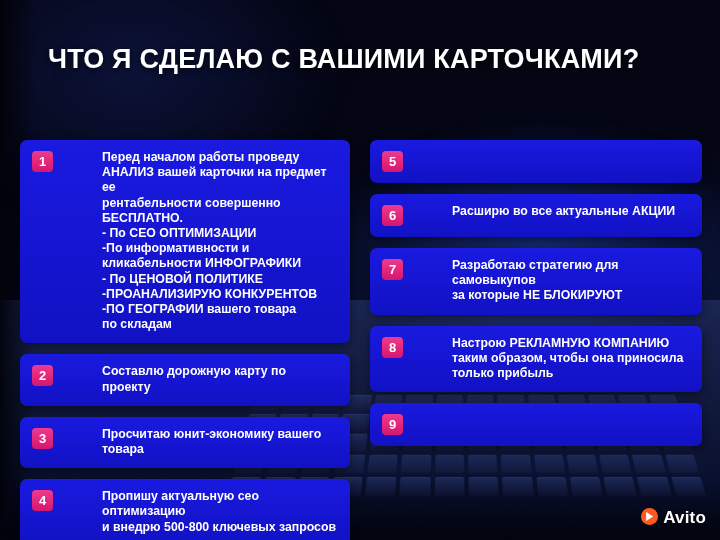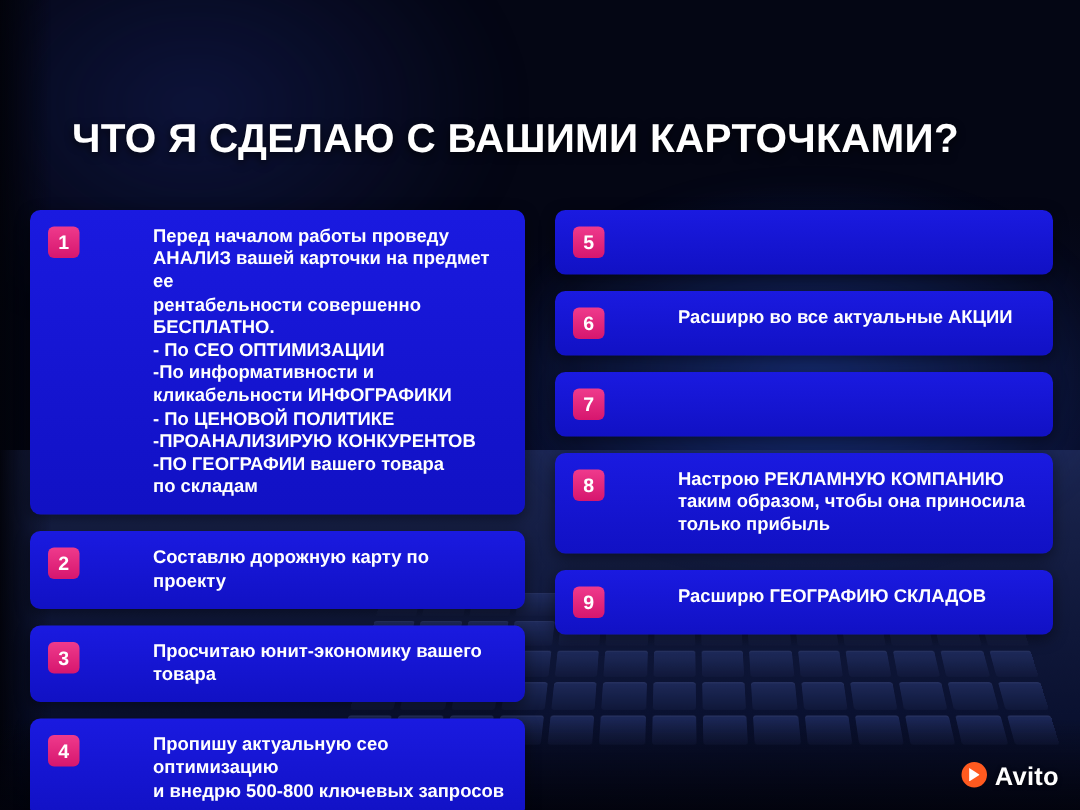--- a/index.html
+++ b/index.html
@@ -84,21 +84,21 @@
     background: linear-gradient(0deg, rgba(2,3,12,.9), rgba(2,3,12,0));
   }
 
   
   .header {
     position: absolute;
     left: 0; top: 44px;
     width: 690px;
     height: 64px;
     display: flex;
-    align-items: flex-end;
+    align-items: flex-start;
     padding-left: 48px;
     box-sizing: border-box;
   }
   .header .title {
     color: #ffffff;
     font-size: 27px;
     font-weight: bold;
     letter-spacing: 0.2px;
     text-shadow: 0 2px 6px rgba(0,0,0,.7);
     white-space: nowrap;
@@ -308,32 +308,33 @@
       <div class="badge">5</div>
     </div>
 
     <div class="card">
       <div class="badge">6</div>
       <div class="ctext">Расширю во все актуальные АКЦИИ</div>
     </div>
 
     <div class="card">
       <div class="badge">7</div>
+      <div class="ctext">Разработаю стратегию для самовыкупов
+за которые НЕ БЛОКИРУЮТ</div>
     </div>
 
     <div class="card">
       <div class="badge">8</div>
       <div class="ctext">Настрою РЕКЛАМНУЮ КОМПАНИЮ
 таким образом, чтобы она приносила
 только прибыль</div>
     </div>
 
     <div class="card">
       <div class="badge">9</div>
-      <div class="ctext">Расширю ГЕОГРАФИЮ СКЛАДОВ</div>
     </div>
 
   </div>
 
   <div class="wm">
     <div class="dot"></div>
     <div class="wmtext">Avito</div>
   </div>
 
 </div>

